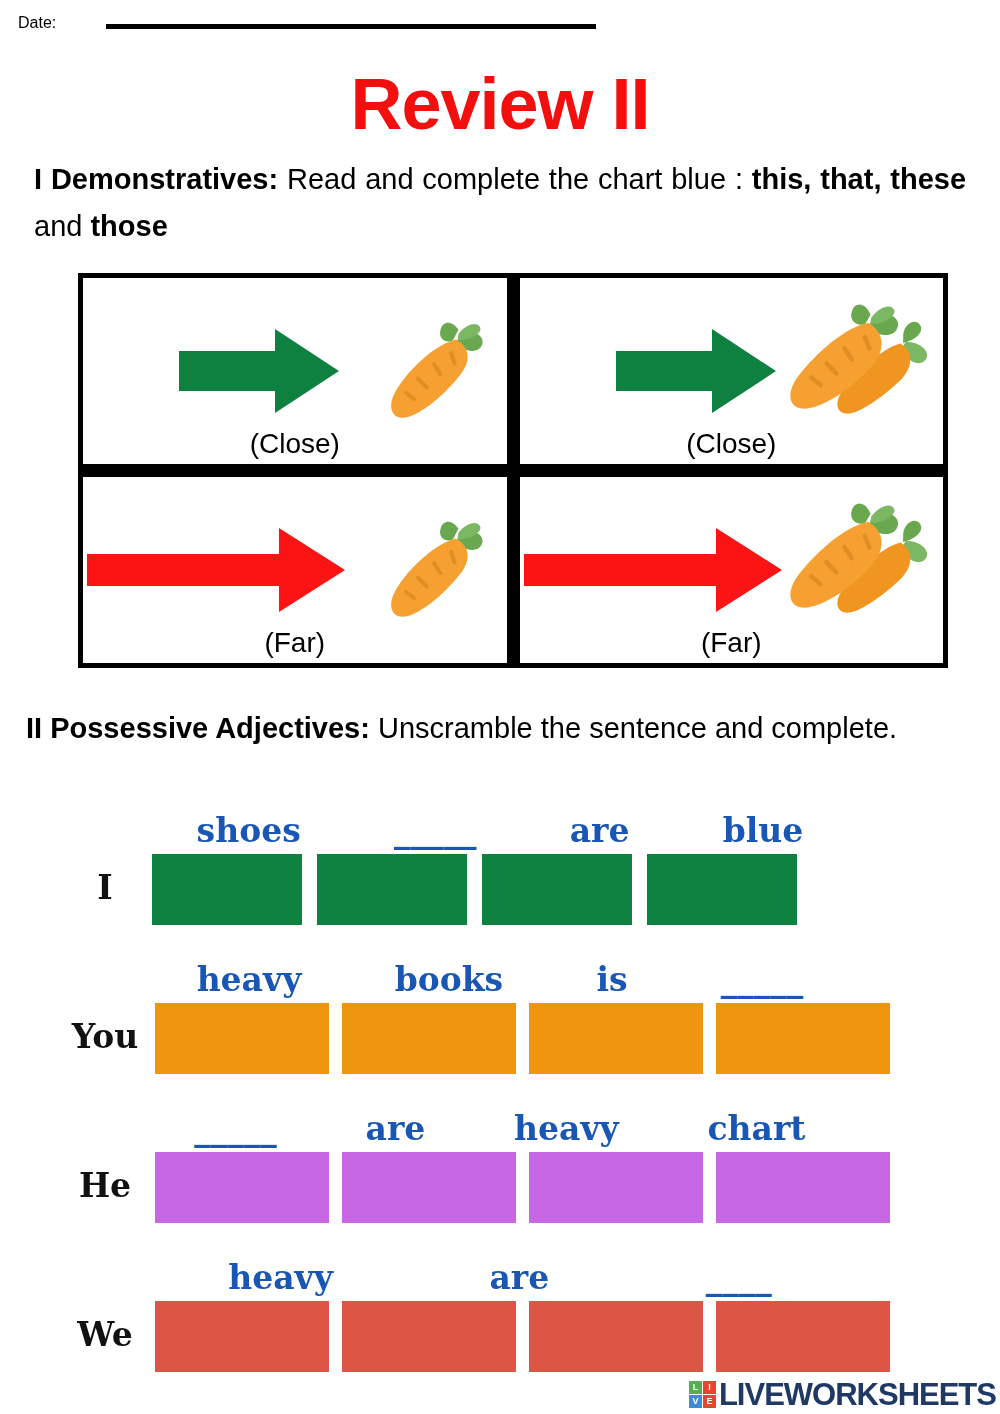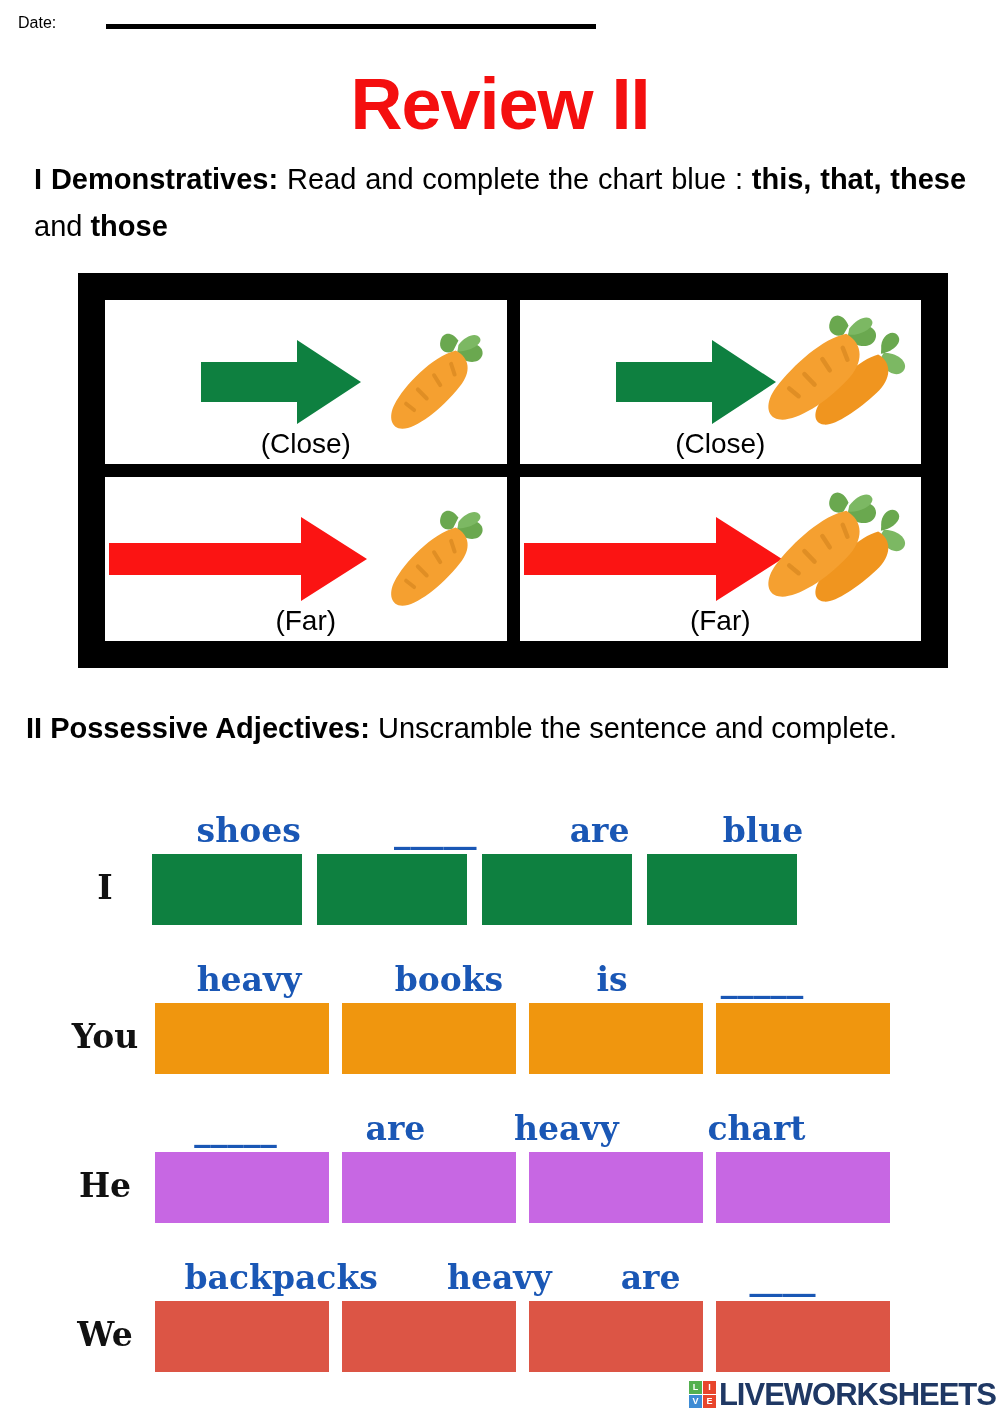--- a/index.html
+++ b/index.html
@@ -64,21 +64,21 @@
     position: absolute;
     left: 78px;
     top: 273px;
     width: 870px;
     height: 395px;
     background: #000;
     display: grid;
     grid-template-columns: 1fr 1fr;
     grid-template-rows: 1fr 1fr;
     gap: 13px;
-    padding: 27px;
+    padding: 5px;
     box-sizing: border-box;
   }
   .chart-cell {
     background: #ffffff;
     position: relative;
     overflow: hidden;
   }
   .cell-caption {
     position: absolute;
     bottom: 4px;
@@ -383,21 +383,20 @@
     <div class="row-boxes">
       <div class="drop-box" style="background:#c767e3"></div>
       <div class="drop-box" style="background:#c767e3"></div>
       <div class="drop-box" style="background:#c767e3"></div>
       <div class="drop-box" style="background:#c767e3"></div>
     </div>
   </div>
 
   <div class="scramble-row row-wide">
     <div class="row-words">
-      <span>backpacks</span>
       <span>heavy</span>
       <span>are</span>
       <span>____</span>
     </div>
     <div class="row-pronoun">We</div>
     <div class="row-boxes">
       <div class="drop-box" style="background:#dc5545"></div>
       <div class="drop-box" style="background:#dc5545"></div>
       <div class="drop-box" style="background:#dc5545"></div>
       <div class="drop-box" style="background:#dc5545"></div>

